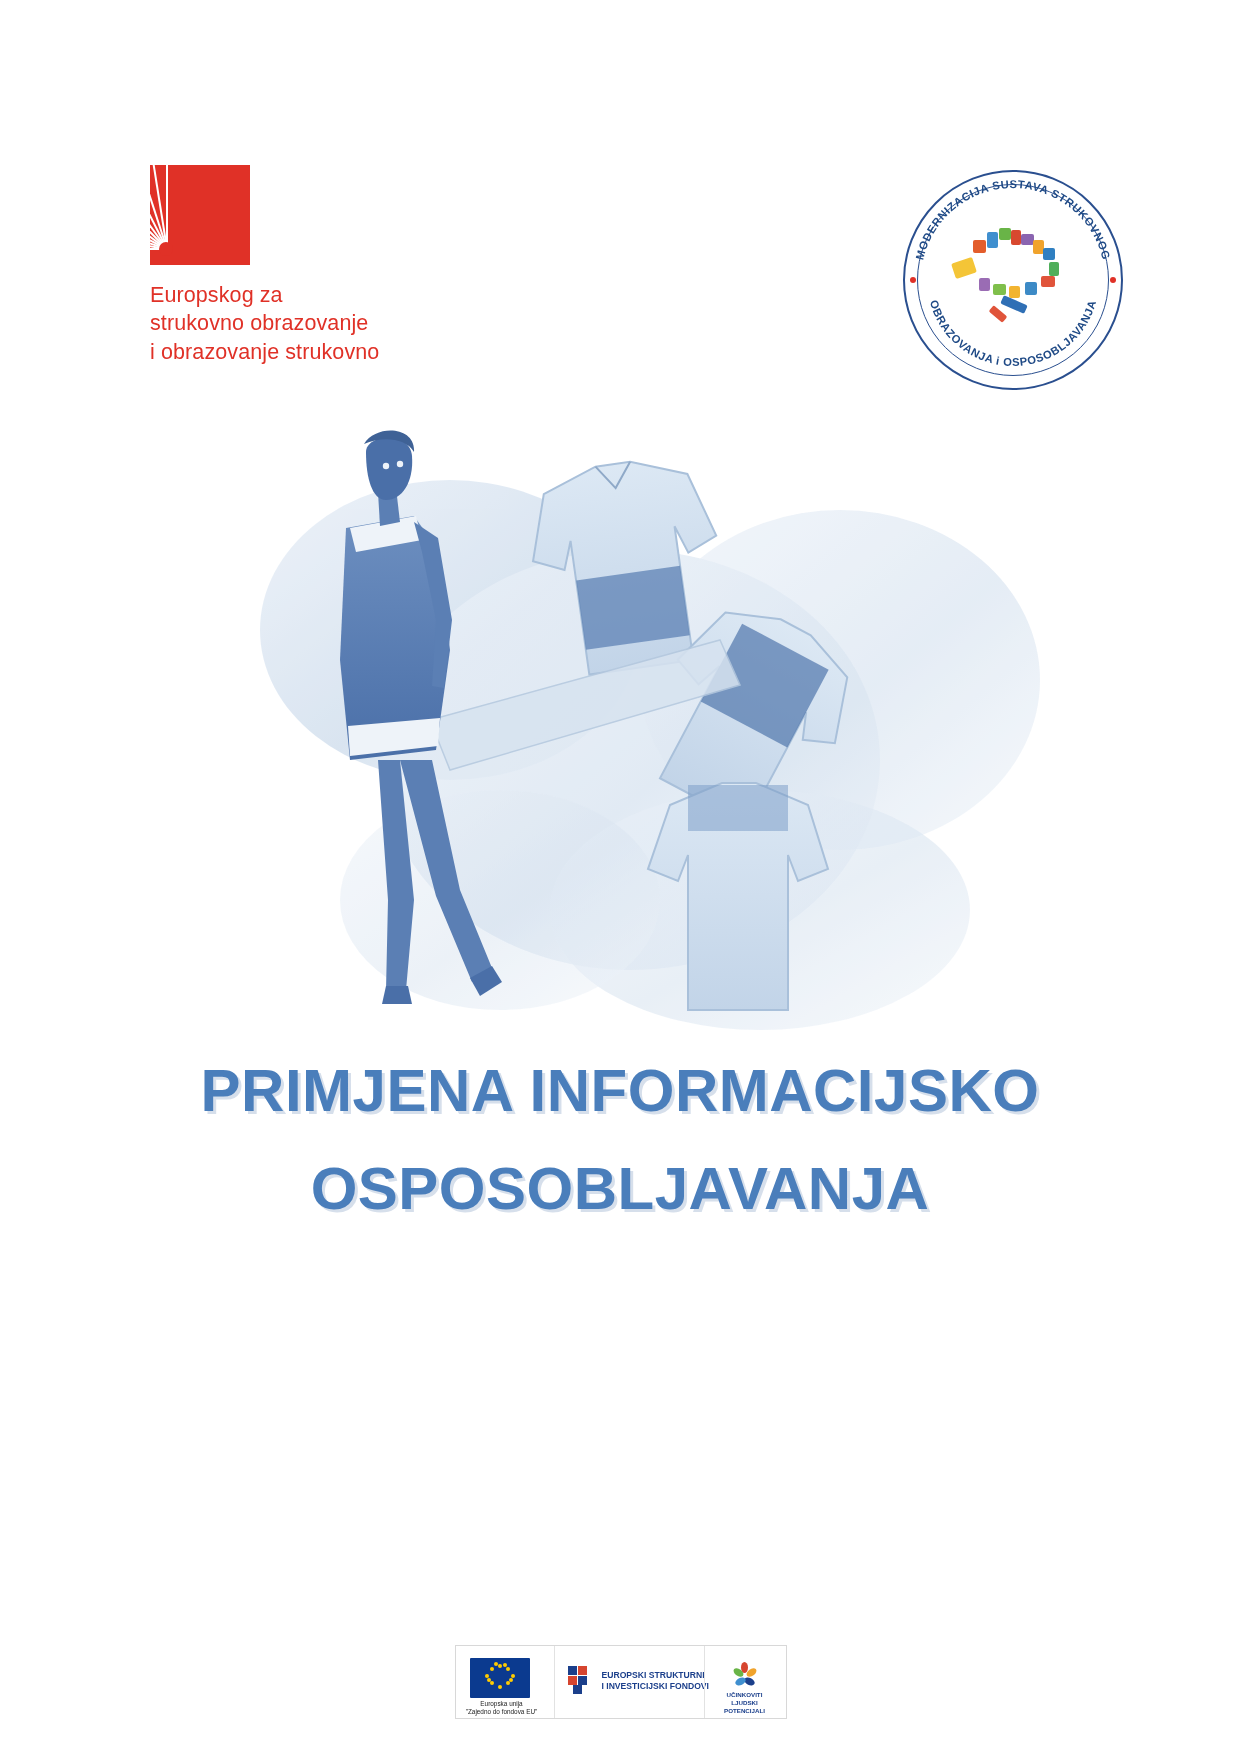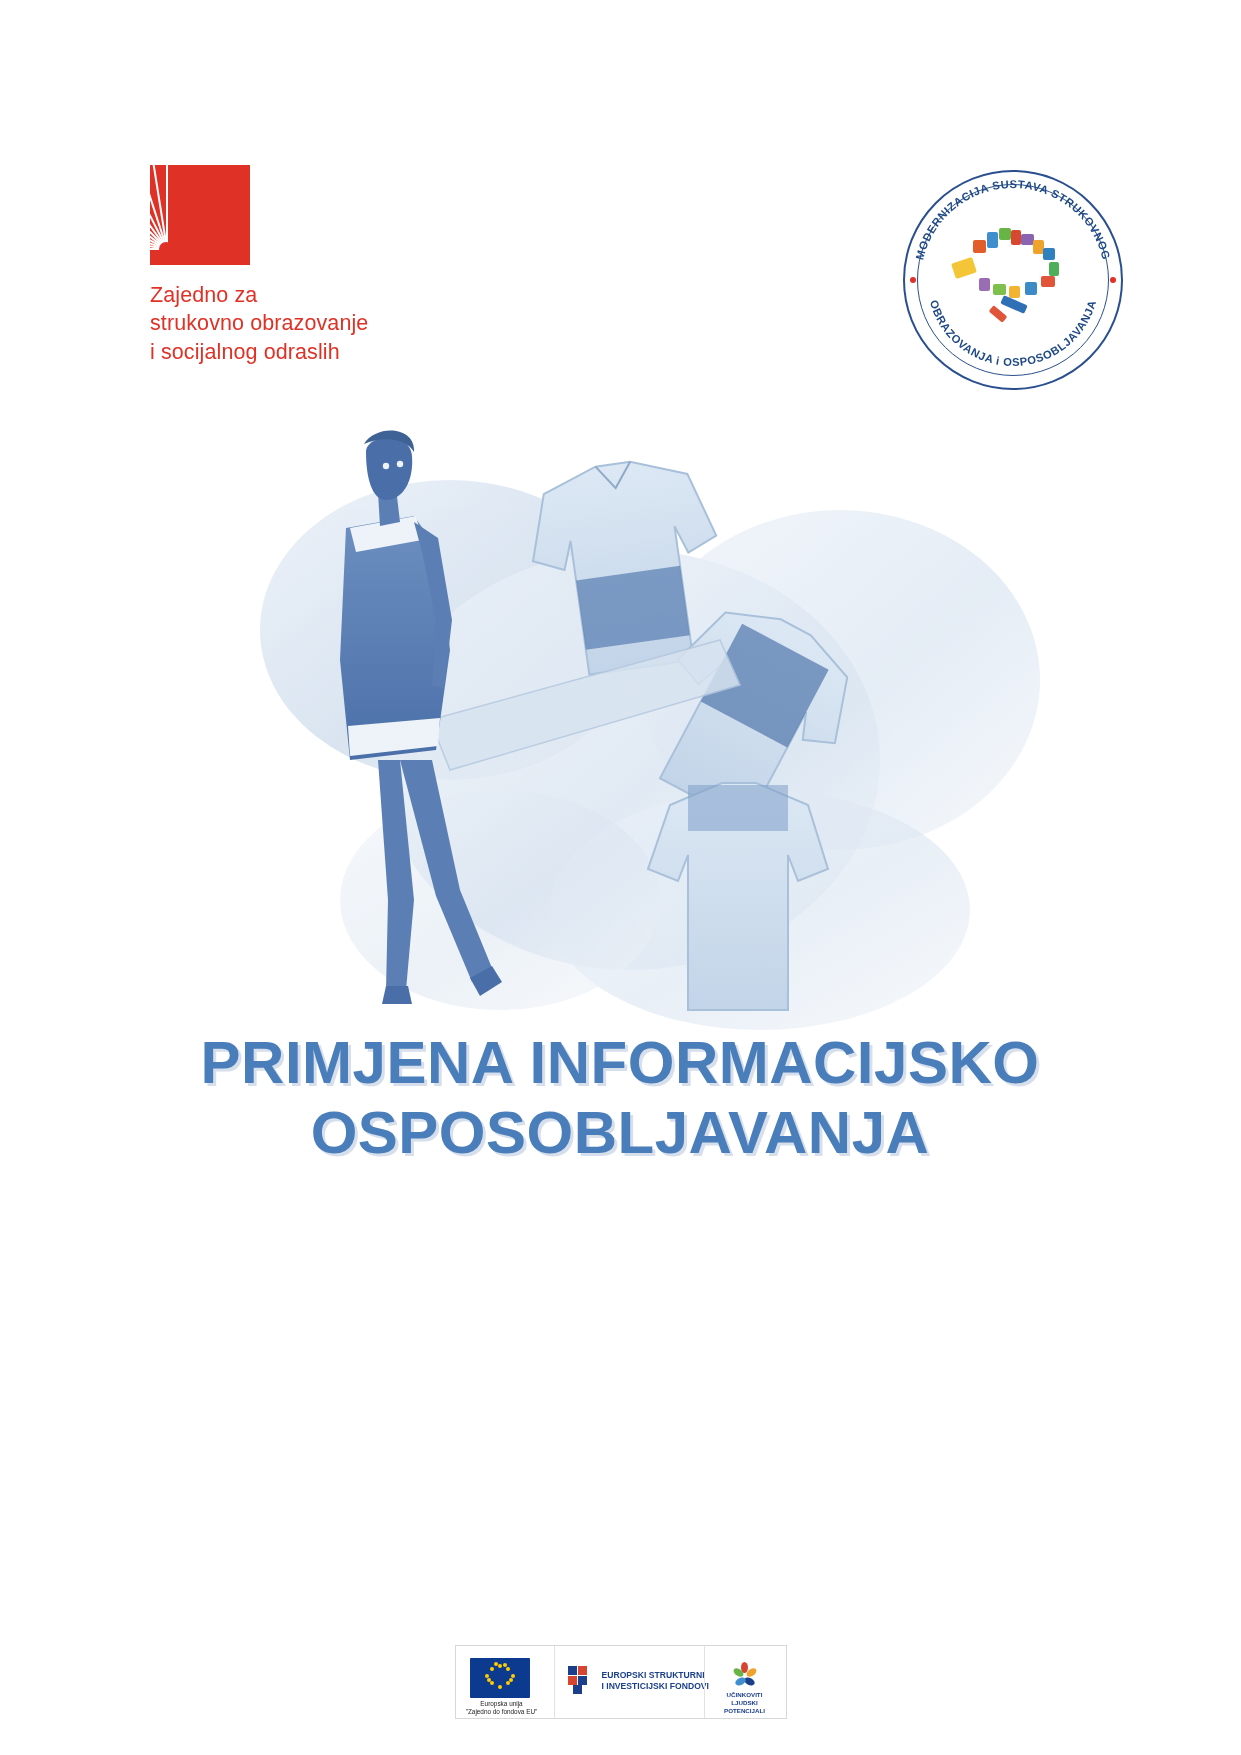--- a/index.html
+++ b/index.html
@@ -120,21 +120,21 @@
     top: 1028px;
     width: 1100px;
     text-align: center;
     color: #4a7ebb;
     font-size: 60px;
     font-weight: bold;
     line-height: 1.17;
     letter-spacing: .5px;
     text-shadow: 3px 3px 0 rgba(120,150,190,0.30);
   }
-  .title .line { display: block; }
+  .title .line { display: block; margin-top: 28px; }
 
   
   .footer {
     position: absolute;
     left: 0;
     bottom: 36px;
     width: 1241px;
     text-align: center;
   }
   .eu-strip {
@@ -241,23 +241,23 @@
       <span class="ray" style="transform:rotate(-36deg)"></span>
       <span class="ray" style="transform:rotate(-45deg)"></span>
       <span class="ray" style="transform:rotate(-54deg)"></span>
       <span class="ray" style="transform:rotate(-63deg)"></span>
       <span class="ray" style="transform:rotate(-72deg)"></span>
       <span class="ray" style="transform:rotate(-81deg)"></span>
       <span class="ray" style="transform:rotate(-90deg)"></span>
       <span class="sun-dot"></span>
     </div>
     <div class="agency-name">
-      <div>Zajedno za</div>
+      <div>Europskog za</div>
       <div>strukovno obrazovanje</div>
-      <div>i socijalnog odraslih</div>
+      <div>i obrazovanje strukovno</div>
     </div>
   </div>
 
   <div class="seal">
     <div class="ring"></div>
     <div class="ring inner"></div>
     <svg viewBox="0 0 220 220" width="220" height="220" aria-hidden="true">
       <defs>
         <path id="arcTop" d="M 18,110 A 92,92 0 0 1 202,110"></path>
         <path id="arcBottom" d="M 24,110 A 86,86 0 0 0 196,110"></path>

